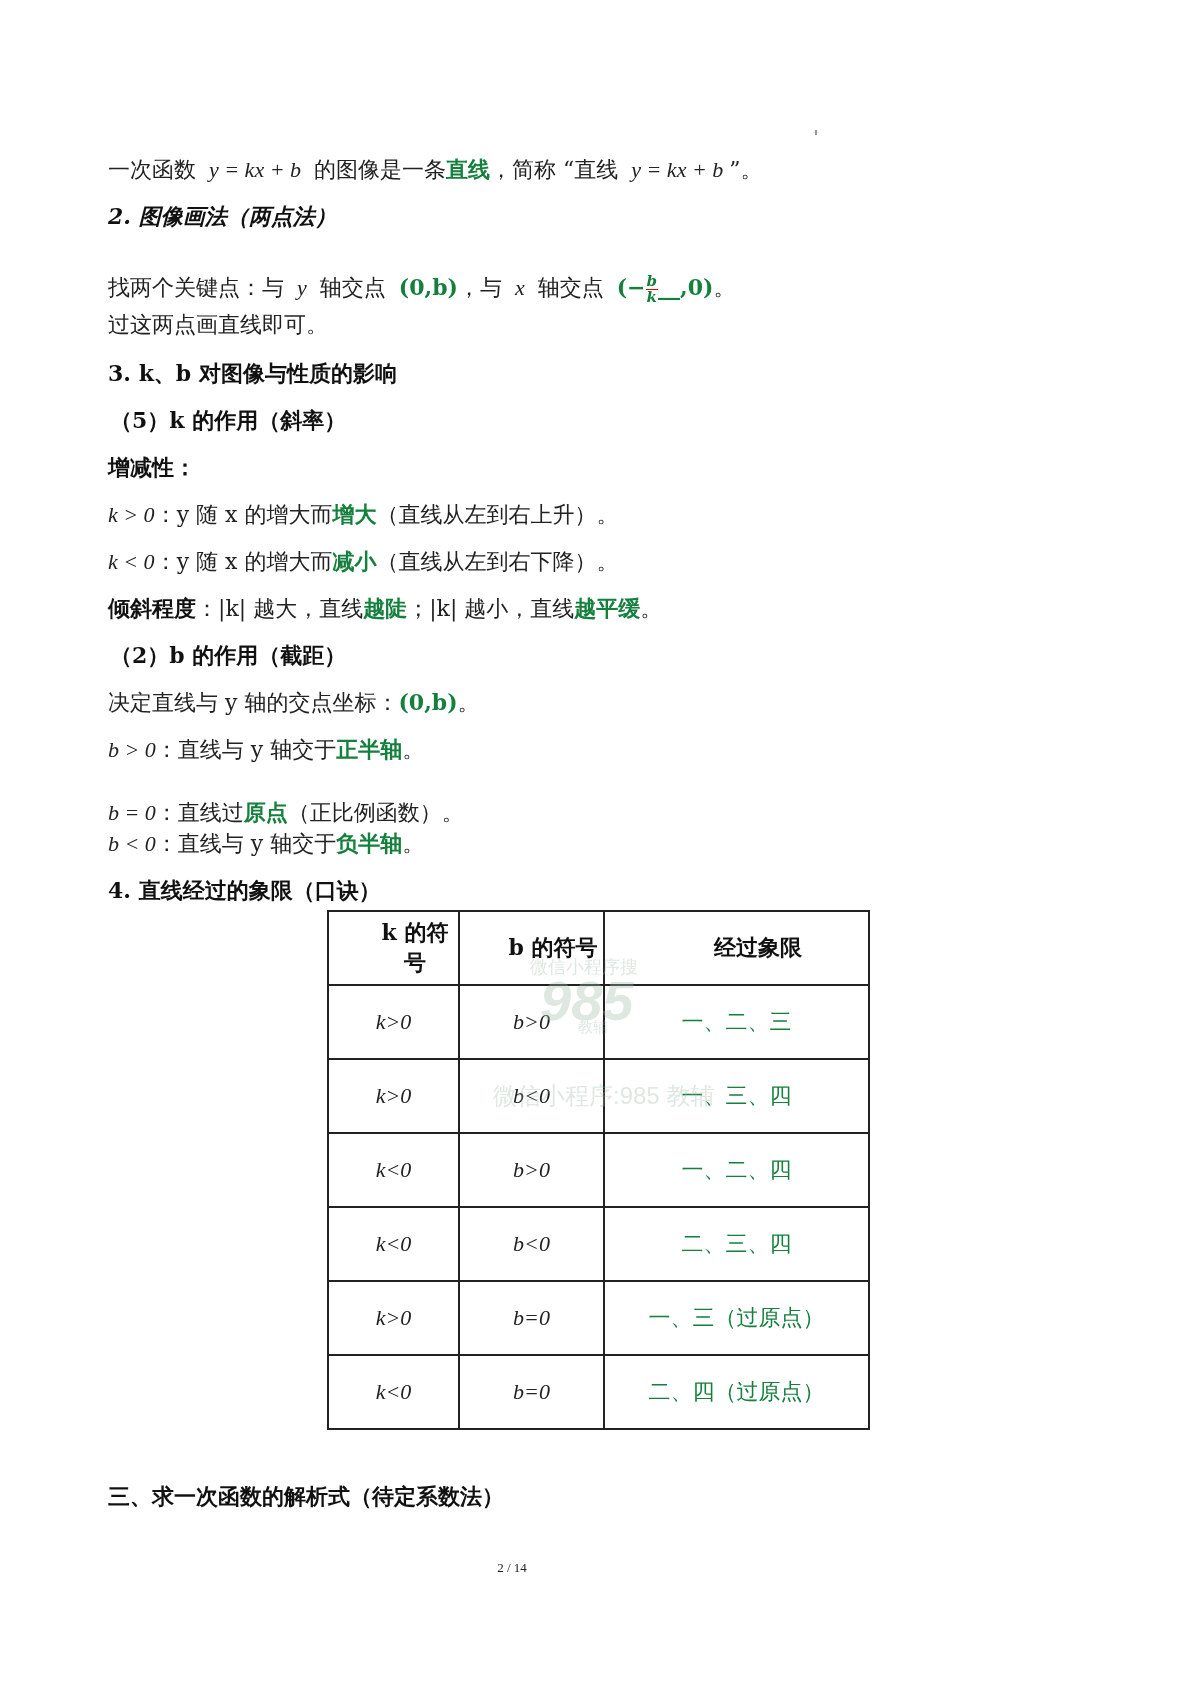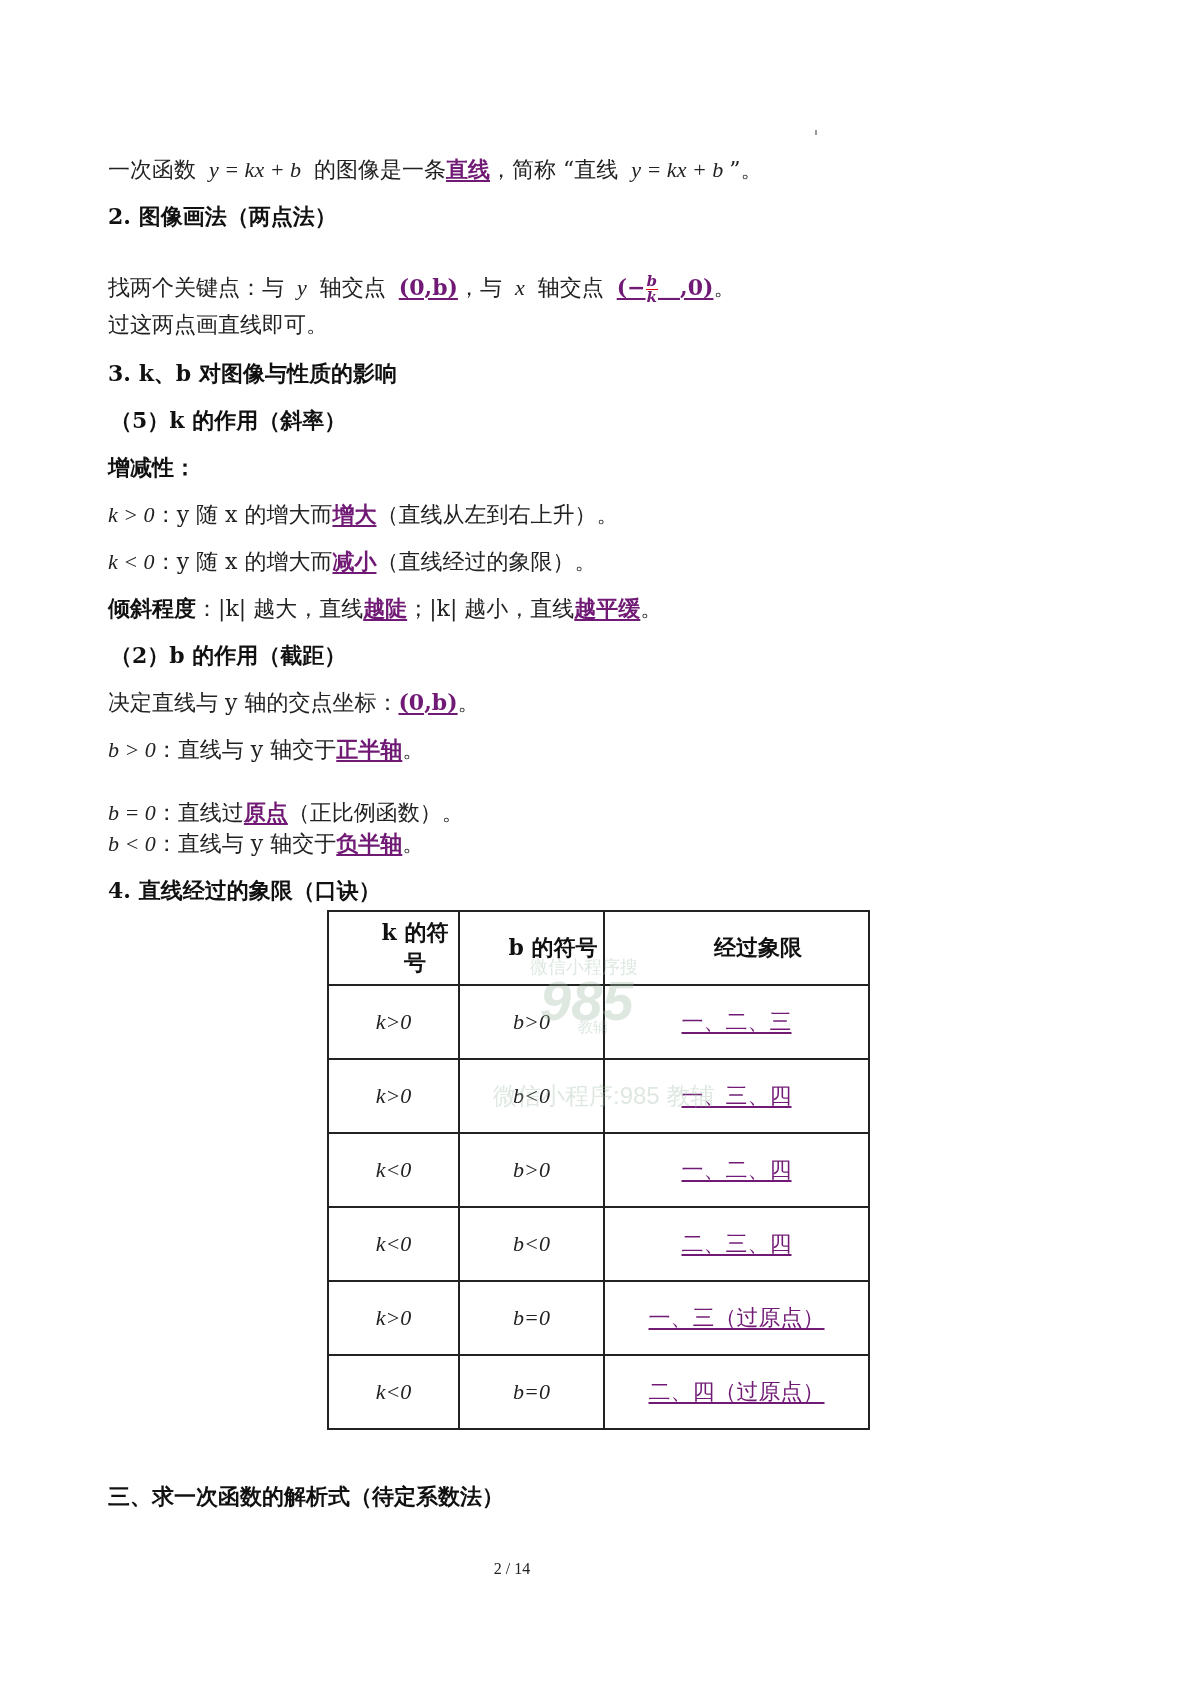--- a/index.html
+++ b/index.html
@@ -1,47 +1,47 @@
 <!DOCTYPE html>
 <html><head>
 <meta charset="utf-8">
 <style>
   html, body { margin: 0; padding: 0; background: #ffffff; }
   body { width: 1190px; height: 1683px; position: relative; overflow: hidden;
          font-family: "DejaVu Serif", "Liberation Serif", serif; color: #222; }
   .line { position: absolute; left: 108px; font-size: 22px; line-height: 30px; white-space: nowrap; }
   .bold { font-weight: bold; color: #111; }
-  .red { color: #701a75; font-weight: bold; text-decoration: underline; text-decoration-thickness: 2px; text-underline-offset: 3px; }
+  .red { color: #15803d; font-weight: bold; text-decoration-thickness: 2px; text-underline-offset: 3px; }
   .math { font-family: "Liberation Serif", "DejaVu Serif", serif; font-style: italic; }
   .mathsp { margin: 0 6px; }
   .frac { display: inline-flex; flex-direction: column; align-items: center; vertical-align: middle; font-size: 15px; line-height: 15px; font-style: italic; }
   .frac .num { border-bottom: 1.5px solid #e00000; padding: 0 1px; }
   .mark { position: absolute; left: 815px; top: 130px; width: 2px; height: 5px; background: #999; }
   table.q { position: absolute; left: 327px; top: 910px; width: 543px; border-collapse: collapse; }
   table.q td, table.q th { border: 2px solid #222; height: 70px; text-align: center; font-size: 22px; font-weight: normal; }
   table.q th { font-weight: bold; color: #111; padding-left: 44px; }
   table.q td.c1 { width: 127px; }
   table.q td.c2 { width: 141px; }
   .ital { font-family: "Liberation Serif", serif; font-style: italic; font-size: 23px; }
   .wm { position: absolute; color: rgba(160,190,170,0.35); font-family: "Liberation Sans", sans-serif; pointer-events: none; }
-  .footer { position: absolute; top: 1560px; left: 0; width: 1024px; text-align: center; font-size: 16px; font-family: "Liberation Serif", serif; }
+  .footer { position: absolute; top: 1560px; left: 0; width: 1024px; text-align: center; font-size: 13px; font-family: "Liberation Serif", serif; }
 </style>
 </head>
 <body>
 
 <div class="mark"></div>
 
 <div class="line" style="top:154px;">
   <span>一次函数</span>
   <span class="math mathsp">y = kx + b</span>
   <span>的图像是一条</span><span class="red">直线</span><span>，简称 “直线</span>
   <span class="math mathsp">y = kx + b</span><span>”。</span>
 </div>
 
-<div class="line bold" style="top:201px;">2.  图像画法（两点法）</div>
+<div class="line bold" style="top:201px;font-style:italic;">2.  图像画法（两点法）</div>
 
 <div class="line" style="top:255px;margin-top:17px;">
   <span>找两个关键点：与</span>
   <span class="math mathsp">y</span>
   <span>轴交点</span>
   <span class="red" style="margin-left:6px;">(0,b)</span><span>，与</span>
   <span class="math mathsp">x</span>
   <span>轴交点</span>
   <span class="red" style="margin-left:6px;">
     <span>(−</span><span class="frac">
@@ -54,21 +54,21 @@
 
 <div class="line bold" style="top:358px;">3. k、b 对图像与性质的影响</div>
 <div class="line bold" style="top:405px; left:110px;">（5）k  的作用（斜率）</div>
 <div class="line bold" style="top:452px;">增减性：</div>
 
 <div class="line" style="top:499px;">
   <span class="math">k &gt; 0</span><span>：y  随  x  的增大而</span><span class="red">增大</span><span>（直线从左到右上升）。</span>
 </div>
 
 <div class="line" style="top:546px;">
-  <span class="math">k &lt; 0</span><span>：y  随  x  的增大而</span><span class="red">减小</span><span>（直线经过的象限）。</span>
+  <span class="math">k &lt; 0</span><span>：y  随  x  的增大而</span><span class="red">减小</span><span>（直线从左到右下降）。</span>
 </div>
 
 <div class="line" style="top:593px;">
   <span class="bold">倾斜程度</span><span>：|k|  越大，直线</span><span class="red">越陡</span><span>；|k|  越小，直线</span><span class="red">越平缓</span><span>。</span>
 </div>
 
 <div class="line bold" style="top:640px; left:110px;">（2）b  的作用（截距）</div>
 
 <div class="line" style="top:687px;">
   <span>决定直线与  y  轴的交点坐标：</span><span class="red">(0,b)</span><span>。</span>

